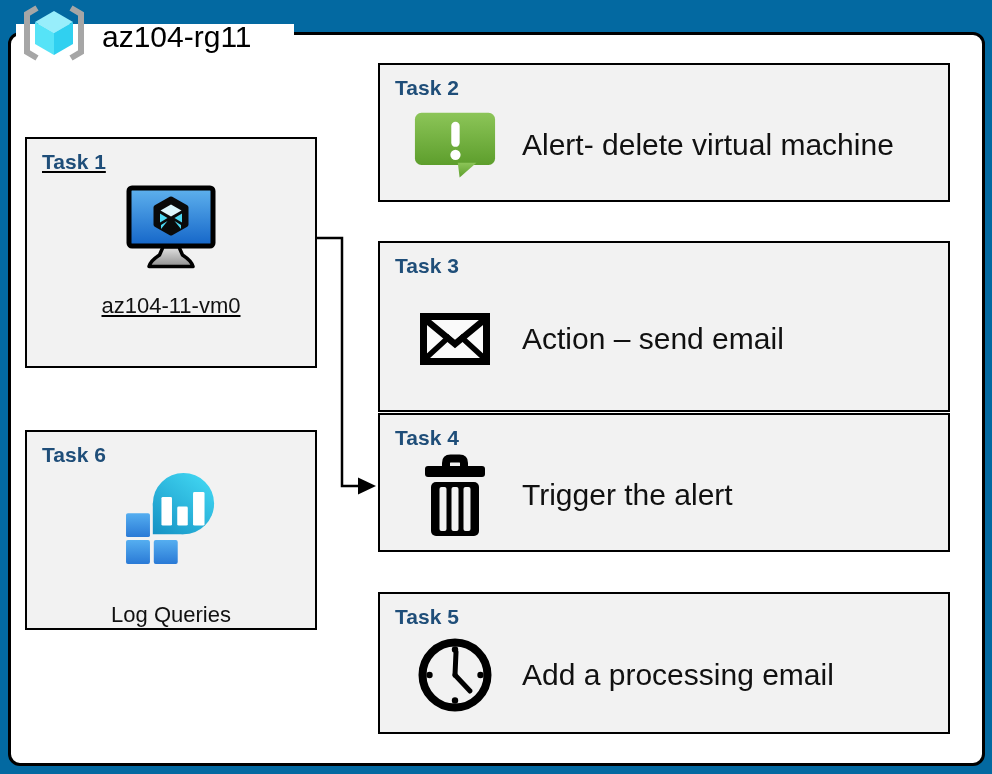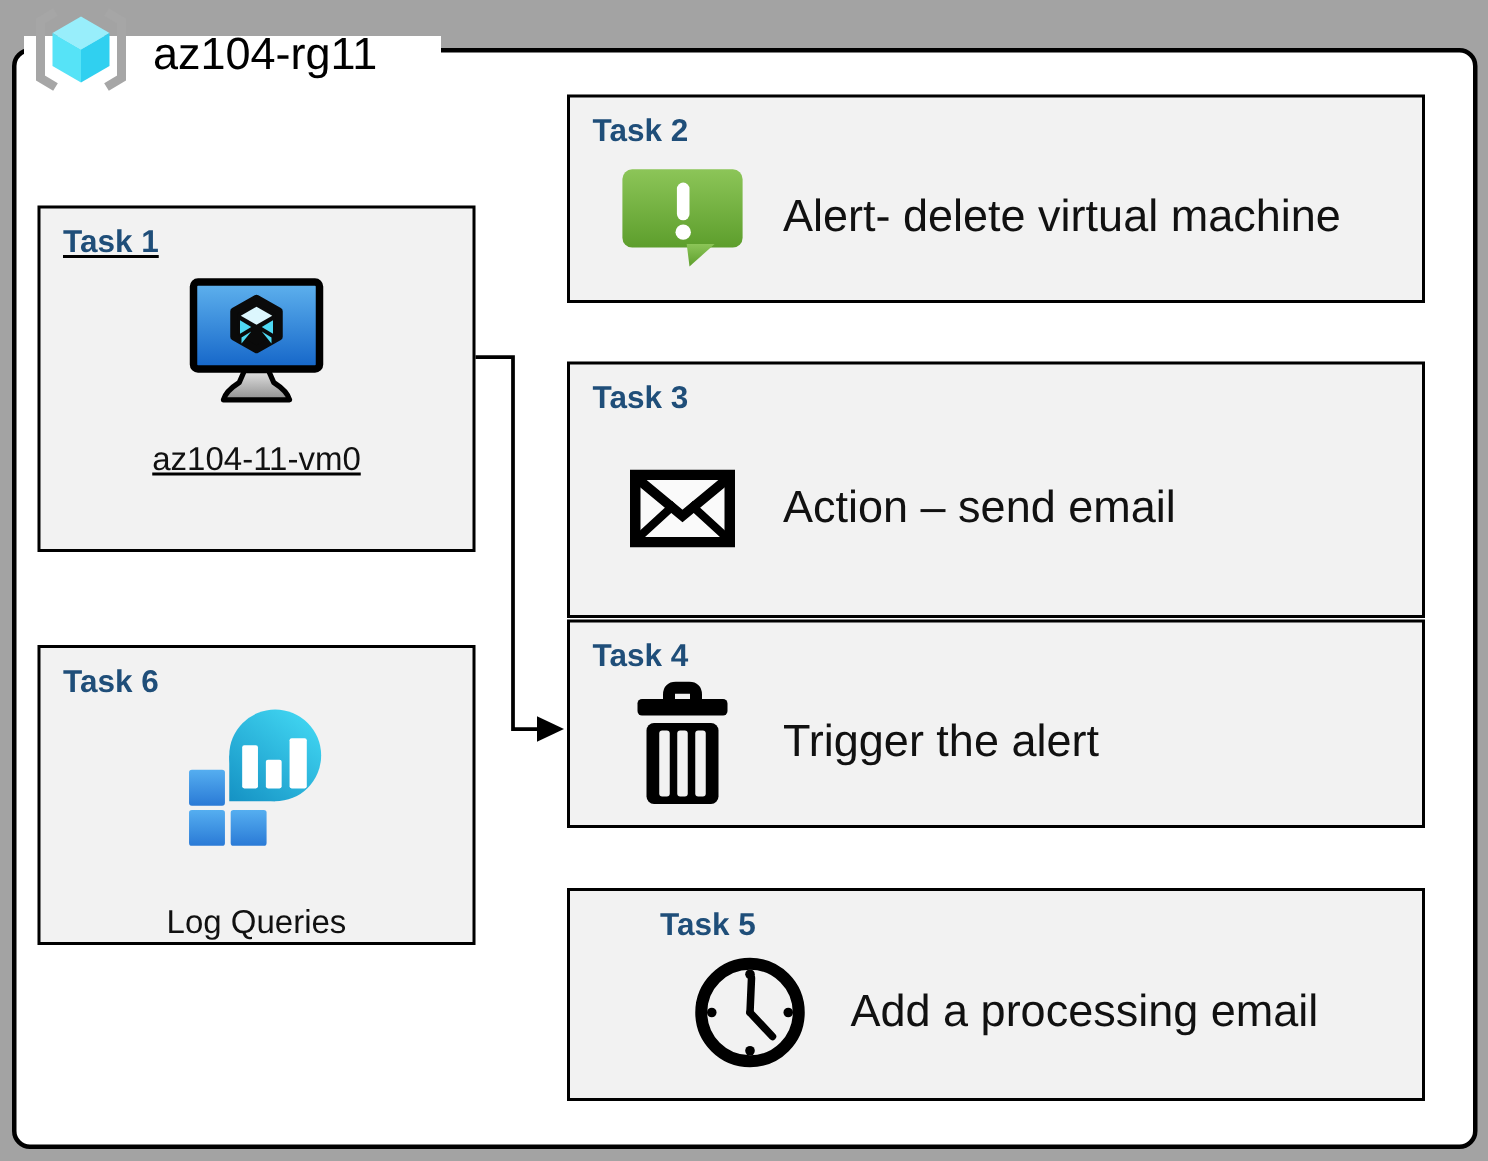--- a/index.html
+++ b/index.html
@@ -1,17 +1,17 @@
 <!DOCTYPE html>
 <html><head>
 <meta charset="utf-8">
 <style>
   html,body{margin:0;padding:0;background:#fff;}
   .canvas{
-    position:relative;width:992px;height:774px;background:#a3a3a3;
+    position:relative;width:992px;height:774px;background:#0369a1;
     font-family:"Liberation Sans", sans-serif;overflow:hidden;
   }
   
   .rg-outline{
     position:absolute;left:8px;top:32px;width:971px;height:728px;
     border:3px solid #000;border-radius:12px;background:#fff;
   }
   .rg-label-patch{
     position:absolute;left:16px;top:24px;width:278px;height:20px;background:#fff;
   }
@@ -26,21 +26,21 @@
     font-size:21px;font-weight:bold;color:#1f4e79;
     padding:11px 0 0 15px;line-height:1.1;
   }
   .task-left{align-items:center;}
   .task-left .heading{align-self:flex-start;}
   .t1{left:25px;top:137px;width:292px;height:231px;text-decoration:underline;}
   .t6{left:25px;top:430px;width:292px;height:200px;}
   .t2{left:378px;top:63px;width:572px;height:139px;}
   .t3{left:378px;top:241px;width:572px;height:171px;}
   .t4{left:378px;top:413px;width:572px;height:139px;}
-  .t5{left:378px;top:592px;width:572px;height:142px;padding-left:45px;}
+  .t5{left:378px;top:592px;width:572px;height:142px;}
   .content-row{
     flex:1;display:flex;align-items:center;padding-left:34px;padding-bottom:10px;
   }
   .icon-slot{width:82px;display:flex;justify-content:center;align-items:center;flex:none;}
   .row-label{font-size:30px;color:#111;margin-left:26px;white-space:nowrap;}
   .center-label{font-size:22px;color:#111;text-align:center;}
   .t1 .vm-icon{margin-top:12px;}
   .t1 .center-label{margin-top:20px;}
   .t6 .la-icon{margin-top:6px;}
   .t6 .center-label{margin-top:38px;}

